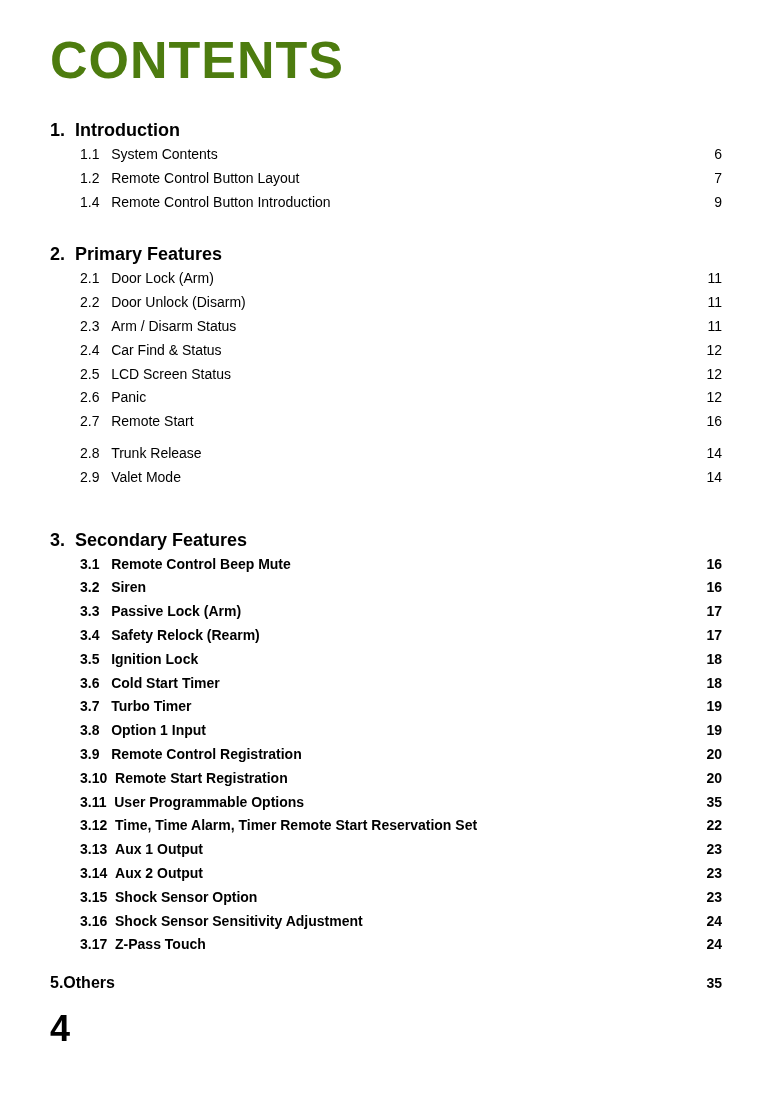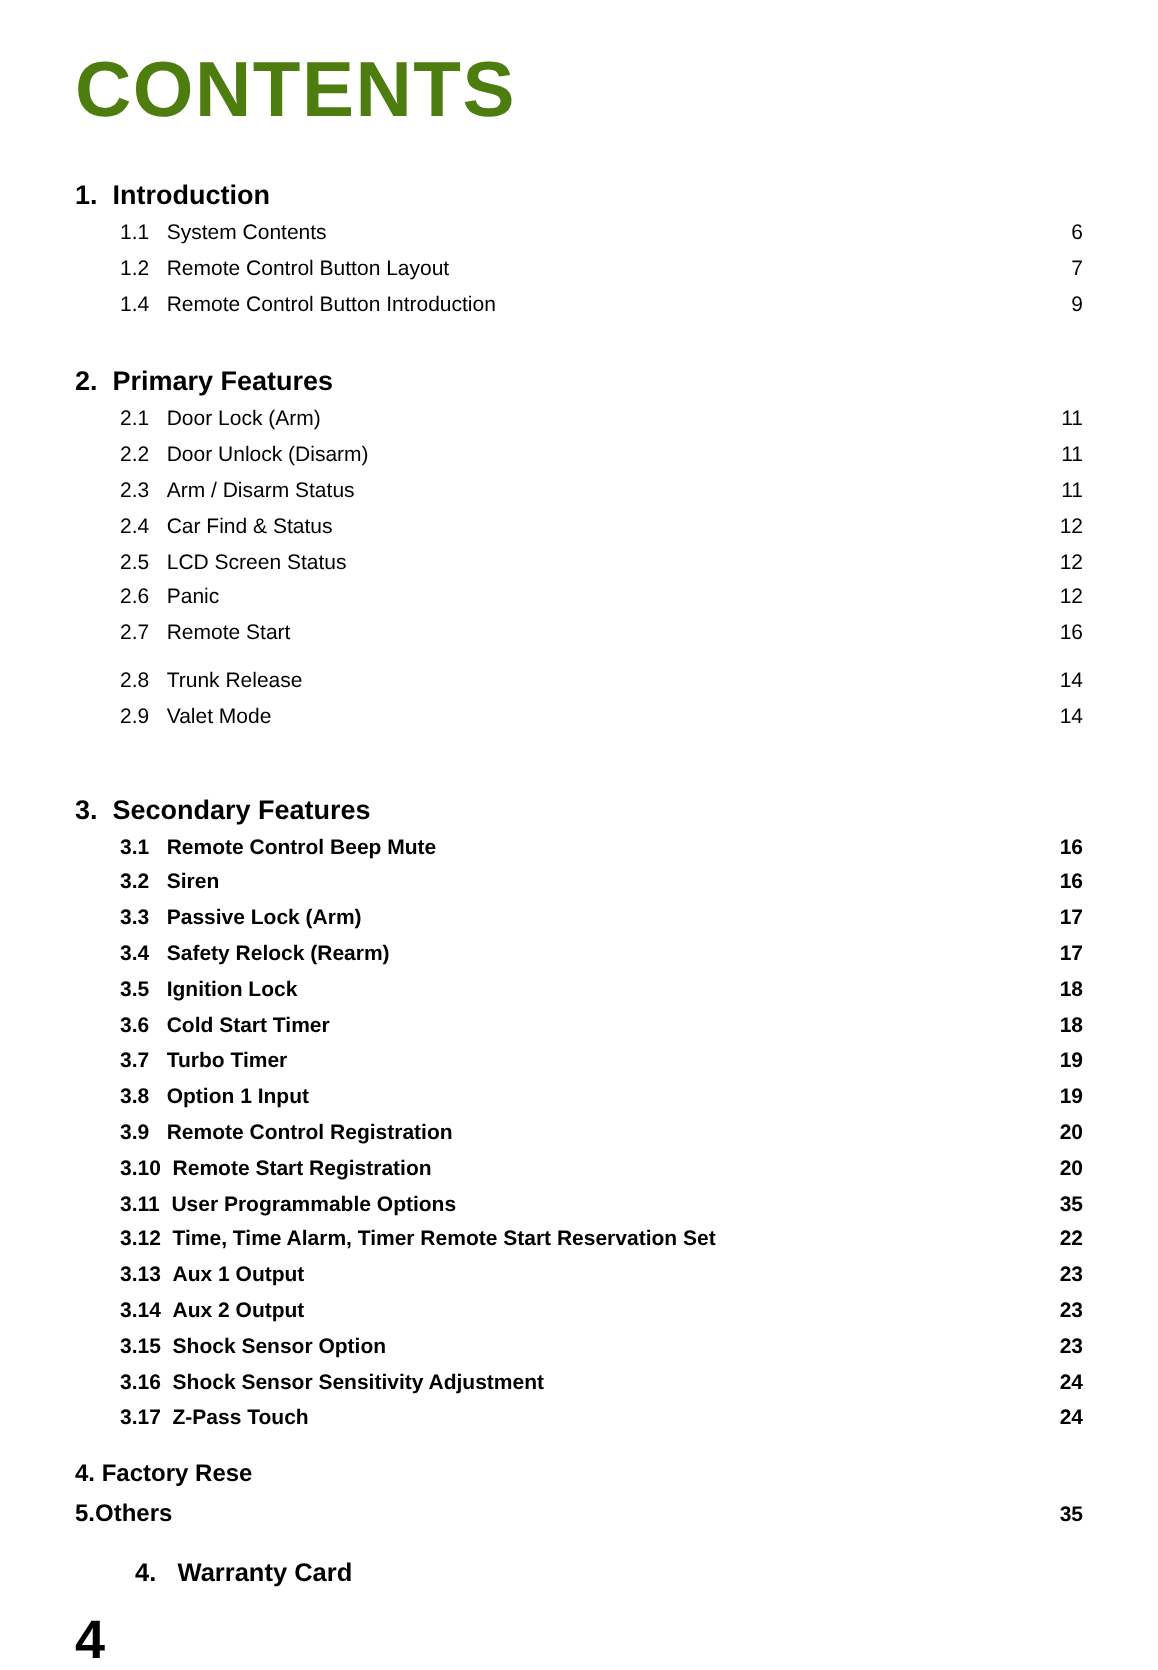--- a/index.html
+++ b/index.html
@@ -217,34 +217,24 @@
       </div>
       <div class="toc-item-bold">
         <span class="toc-label">3.17&nbsp;&nbsp;Z-Pass Touch</span>
         <span class="toc-page">24</span>
       </div>
     </div>
   </div>
 
   <div class="section-block" style="margin-top:4px;">
     <div class="toc-item" style="font-size:16px; font-weight:bold;">
-      <span class="toc-label">4. Factory Rese</span>
-      <span class="toc-page"></span>
-    </div>
-    <div class="toc-item" style="font-size:16px; font-weight:bold;">
       <span class="toc-label">5.Others</span>
       <span class="toc-page">35</span>
     </div>
   </div>
 
-  <div style="margin-top:4px; padding-left:40px;">
-    <div class="toc-item" style="font-size:17px; font-weight:bold;">
-      <span class="toc-label">4.&nbsp;&nbsp;&nbsp;Warranty Card</span>
-      <span class="toc-page"></span>
-    </div>
-  </div>
 
   <div style="display:flex; justify-content:space-between; align-items:flex-end; margin-top:8px; padding-left:0;">
     <span style="font-size:36px; font-weight:bold;">4</span>
 
   </div>
 
 </div>
 
 </body></html>

